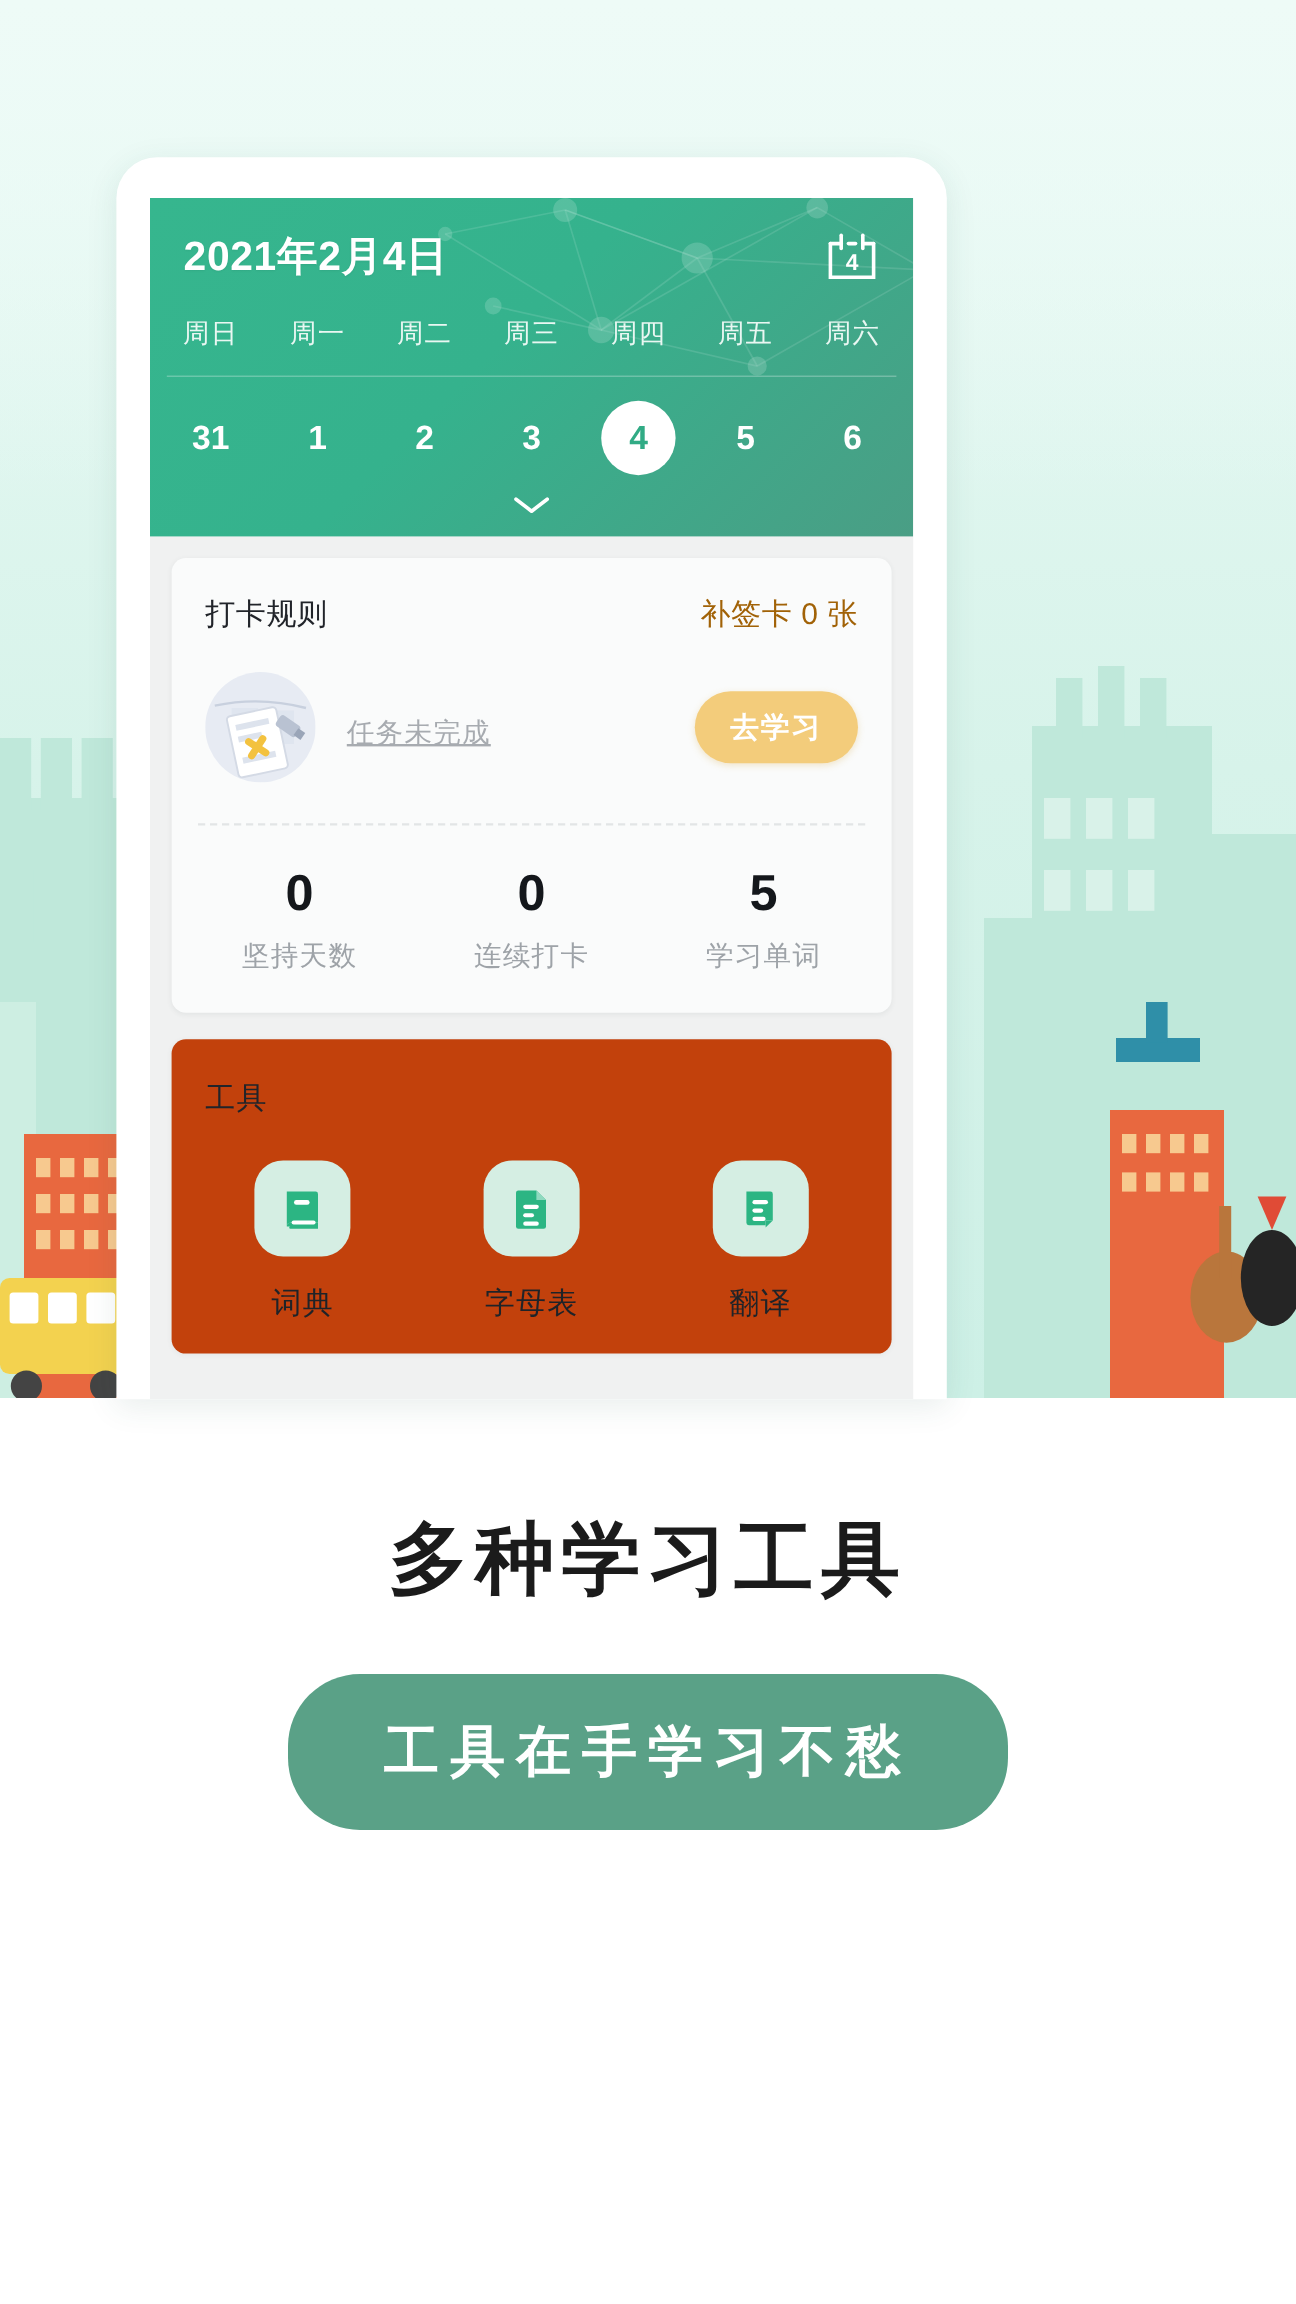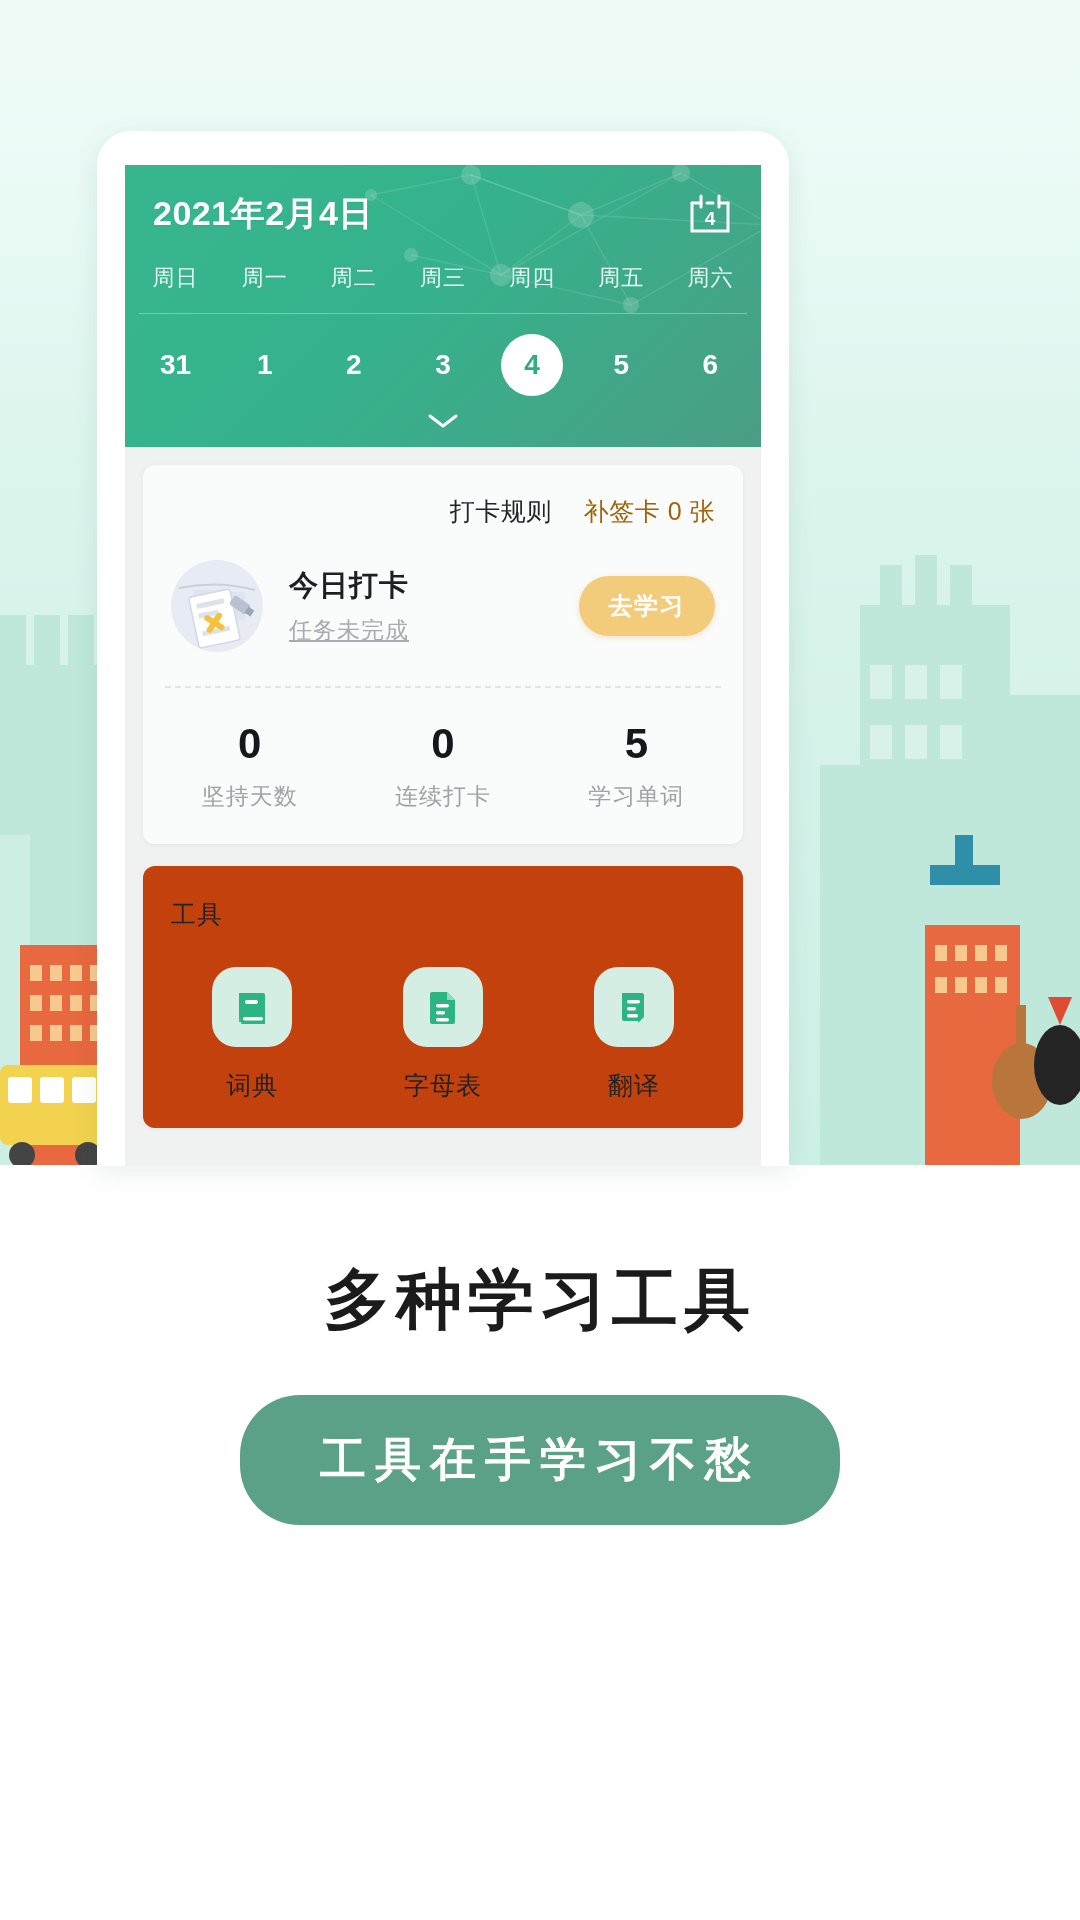--- a/index.html
+++ b/index.html
@@ -67,21 +67,21 @@
   .day-num.sel{background:#ffffff;color:#31ab85;}
   .chev-wrap{position:relative;display:flex;justify-content:center;margin-top:16px;}
   .chev{width:34px;height:18px;}
   
   .body-area{padding:0 18px;}
   .card{
     background:#fafbfb;border-radius:12px;margin-top:18px;
     box-shadow:0 1px 4px rgba(70,90,85,.07);overflow:hidden;
   }
   .rule-row{
-    display:flex;align-items:center;justify-content:flex-end;
+    display:flex;align-items:center;justify-content:space-between;
     padding:30px 28px 26px 28px;
     gap:32px;
   }
   .rule-left{font-size:25px;color:#21242a;letter-spacing:.5px;}
   .rule-right{font-size:25px;color:#a16207;letter-spacing:.5px;}
   .checkin-row{
     display:flex;align-items:center;padding:6px 28px 34px 28px;
   }
   .ci-illus{width:92px;height:92px;flex:0 0 92px;position:relative;}
   .ci-text{margin-left:26px;flex:1;}
@@ -317,21 +317,20 @@
               <rect x="28" y="50" width="20" height="5" fill="#dde3ed"></rect>
               <rect x="28" y="68" width="28" height="5" fill="#dde3ed"></rect>
               <path d="M36 56 L48 68 M48 56 L36 68" stroke="#f3c23f" stroke-width="6" stroke-linecap="round"></path>
             </g>
             <g transform="rotate(35 66 46)">
               <rect x="58" y="38" width="20" height="11" rx="3" fill="#b9c2d2"></rect>
               <rect x="76" y="40" width="7" height="7" fill="#9aa5b8"></rect>
             </g>
           </svg>
           <div class="ci-text">
-            <div class="ci-title">今日打卡</div>
             <div class="ci-sub">任务未完成</div>
           </div>
           <button class="ci-btn">去学习</button>
         </div>
 
         <div class="dash"></div>
 
         <div class="stats">
           <div class="stat">
             <div class="stat-v">0</div>

